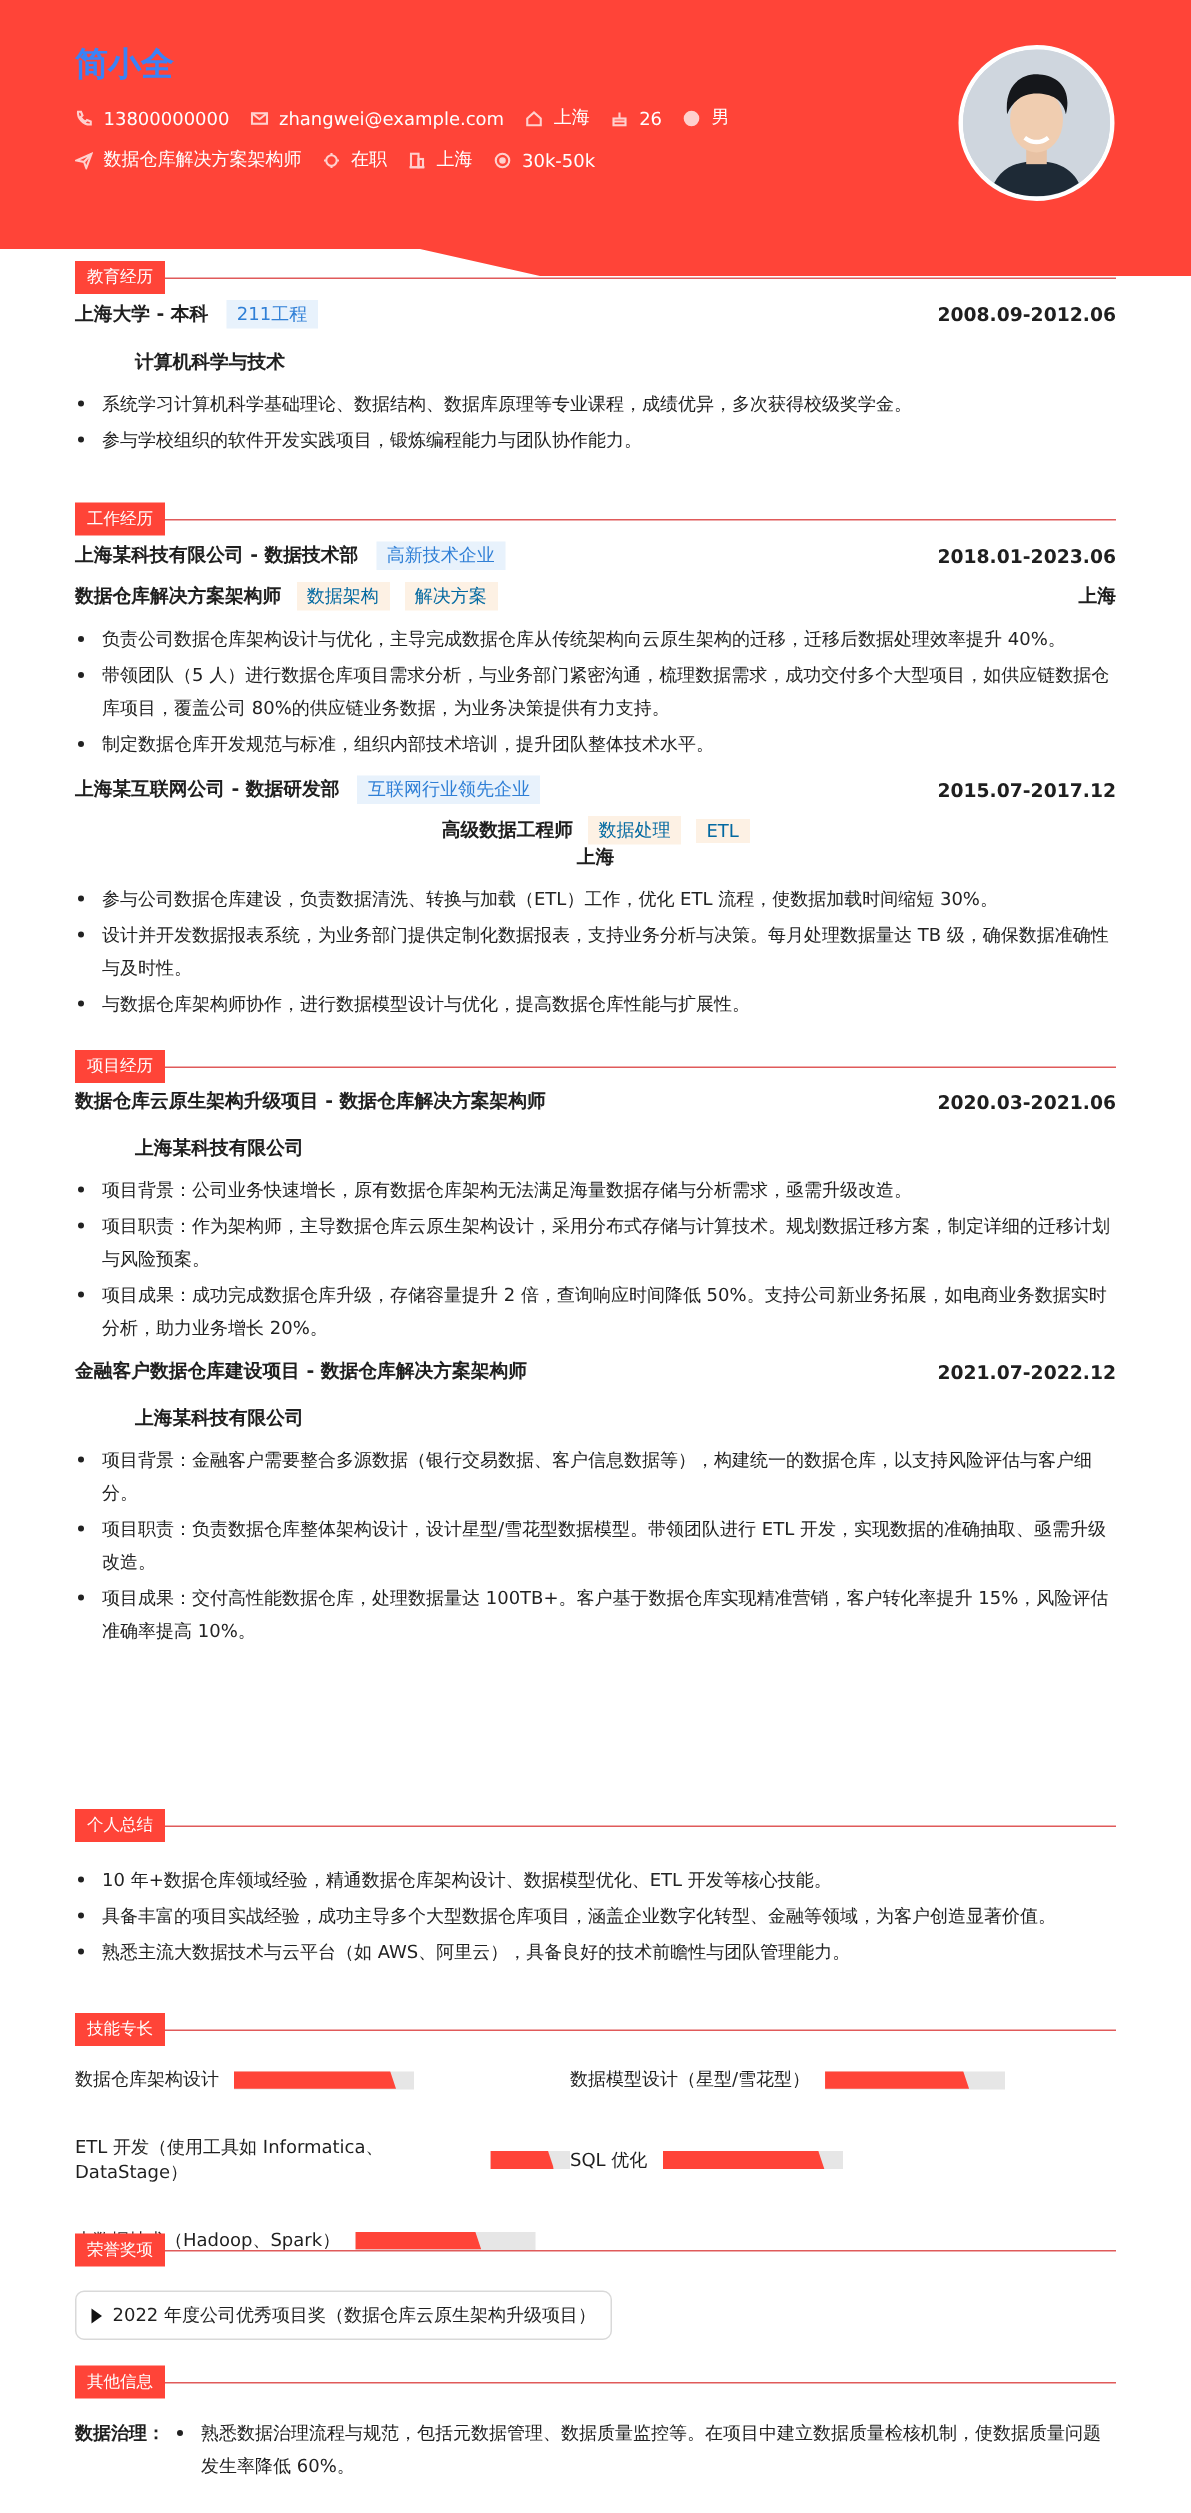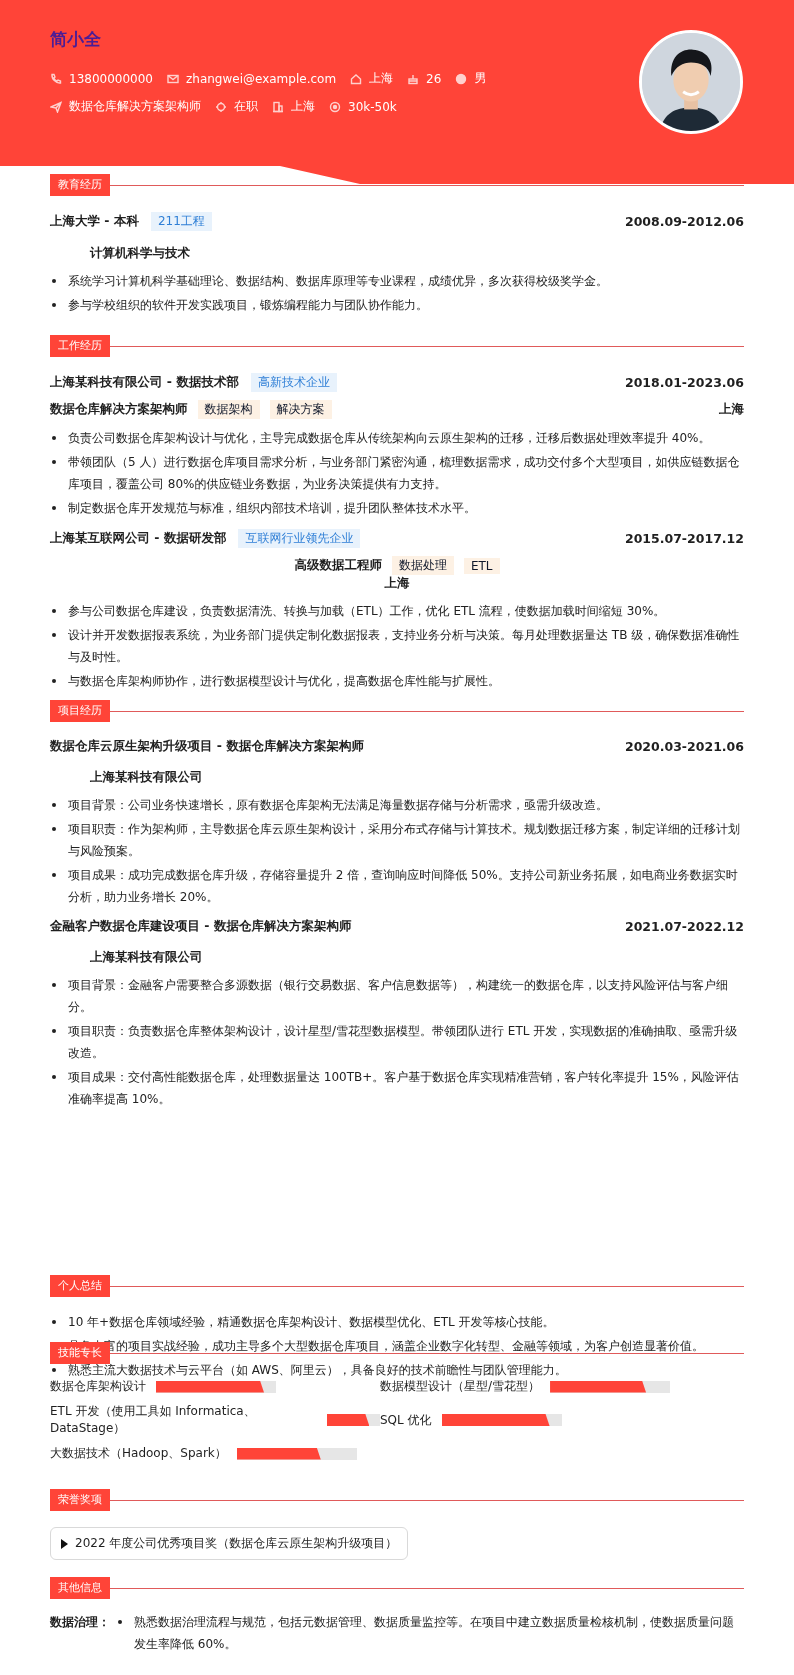--- a/index.html
+++ b/index.html
@@ -6,49 +6,49 @@
     body {
       width: 794px; height: 1675px; background: #ffffff;
       font-family: "DejaVu Sans", "Liberation Sans", sans-serif;
       color: #1f1f1f; font-size: 12px; position: relative; overflow: hidden;
     }
     .header {
       position: absolute; left: 0; top: 0; width: 794px; height: 184px;
       background: #ff4438;
       clip-path: polygon(0 0, 100% 0, 100% 184px, 360px 184px, 280px 166px, 0 166px);
     }
-    .name { position: absolute; left: 50px; top: 28px; color: #4c1d95; font-size: 17px; font-weight: bold; }
+    .name { position: absolute; left: 50px; top: 28px; color: #3b82f6; font-size: 22px; font-weight: bold; }
     .info-row { position: absolute; left: 50px; display: flex; align-items: center; color: #fff; font-size: 12px; }
     .info-row.r1 { top: 70px; }
     .info-row.r2 { top: 98px; }
     .info-item { display: flex; align-items: center; margin-right: 14px; }
     .info-item .ic { width: 12px; height: 12px; margin-right: 7px; opacity: 0.75; display: inline-flex; align-items: center; justify-content: center; }
     .info-item .ic svg { width: 12px; height: 12px; stroke: #fff; fill: none; stroke-width: 1.4; }
     .avatar {
       position: absolute; left: 639px; top: 30px; width: 104px; height: 104px;
       border-radius: 50%; border: 3px solid #fff; background: #cfd6de; overflow: hidden;
     }
     .avatar svg { width: 100%; height: 100%; }
 
     .section { position: absolute; left: 50px; width: 694px; }
     .sec-title { display: flex; align-items: center; height: 22px; }
     .sec-title .lbl { background: #ff4438; color: #fff; font-size: 11px; padding: 2px 8px; line-height: 18px; }
     .sec-title .line { flex: 1; height: 1px; background: #e05a5a; }
 
-    .row { display: flex; justify-content: space-between; align-items: center; margin-top: 16px; }
+    .row { display: flex; justify-content: space-between; align-items: center; margin-top: 4px; }
     .row .left { display: flex; align-items: center; font-weight: bold; font-size: 12.5px; }
     .row .right { font-weight: bold; font-size: 12.5px; }
     .tag-blue { background: #e8f2fc; color: #2f7fd6; font-size: 12px; font-weight: normal; padding: 1px 7px; margin-left: 12px; }
-    .tag-orange { background: #fdf1e4; color: #0f172a; font-size: 12px; font-weight: normal; padding: 1px 7px; margin-left: 10px; }
+    .tag-orange { background: #fdf1e4; color: #0369a1; font-size: 12px; font-weight: normal; padding: 1px 7px; margin-left: 10px; }
     .sub { font-weight: bold; margin-top: 14px; font-size: 12.5px; margin-left: 40px; }
     ul.bul { list-style: none; margin-top: 8px; }
     ul.bul li { position: relative; padding-left: 18px; line-height: 22px; margin-bottom: 2px; font-size: 12px; color: #222; }
     ul.bul li::before { content: ""; position: absolute; left: 2px; top: 9px; width: 4px; height: 4px; border-radius: 50%; background: #222; }
 
-    .skills { display: grid; grid-template-columns: 330px 364px; row-gap: 8px; margin-top: 14px; }
+    .skills { display: grid; grid-template-columns: 330px 364px; row-gap: 28px; margin-top: 14px; }
     .skill { display: flex; align-items: center; font-size: 12px; }
     .bar { position: relative; height: 12px; background: #e6e6e6; margin-left: 10px; }
     .bar .fill { position: absolute; left: 0; top: 0; height: 12px; background: #ff4438; clip-path: polygon(0 0, calc(100% - 4px) 0, 100% 100%, 0 100%); }
 
     .award-box { display: inline-flex; align-items: center; margin-top: 16px; border: 1px solid #d9d9d9; border-radius: 6px; padding: 7px 10px; font-size: 12px; }
     .award-box .tri { width: 0; height: 0; border-top: 5px solid transparent; border-bottom: 5px solid transparent; border-left: 7px solid #111; margin-right: 7px; }
 
     .other-row { display: flex; margin-top: 12px; font-size: 12px; }
     .other-row .k { font-weight: bold; white-space: nowrap; line-height: 22px; }
     .other-row ul.bul { margin-top: 0; margin-left: 6px; }
@@ -247,21 +247,21 @@
     <div class="right">2021.07-2022.12</div>
   </div>
   <div class="sub">上海某科技有限公司</div>
   <ul class="bul">
     <li>项目背景：金融客户需要整合多源数据（银行交易数据、客户信息数据等），构建统一的数据仓库，以支持风险评估与客户细分。</li>
     <li>项目职责：负责数据仓库整体架构设计，设计星型/雪花型数据模型。带领团队进行 ETL 开发，实现数据的准确抽取、亟需升级改造。</li>
     <li>项目成果：交付高性能数据仓库，处理数据量达 100TB+。客户基于数据仓库实现精准营销，客户转化率提升 15%，风险评估准确率提高 10%。</li>
   </ul>
 </div>
 
-<div class="section" style="top:1275px;">
+<div class="section" style="top:1206px;">
   <div class="sec-title">
     <span class="lbl">个人总结</span>
     <span class="line"></span>
   </div>
   <ul class="bul" style="margin-top:14px;">
     <li>10 年+数据仓库领域经验，精通数据仓库架构设计、数据模型优化、ETL 开发等核心技能。</li>
     <li>具备丰富的项目实战经验，成功主导多个大型数据仓库项目，涵盖企业数字化转型、金融等领域，为客户创造显著价值。</li>
     <li>熟悉主流大数据技术与云平台（如 AWS、阿里云），具备良好的技术前瞻性与团队管理能力。</li>
   </ul>
 </div>

